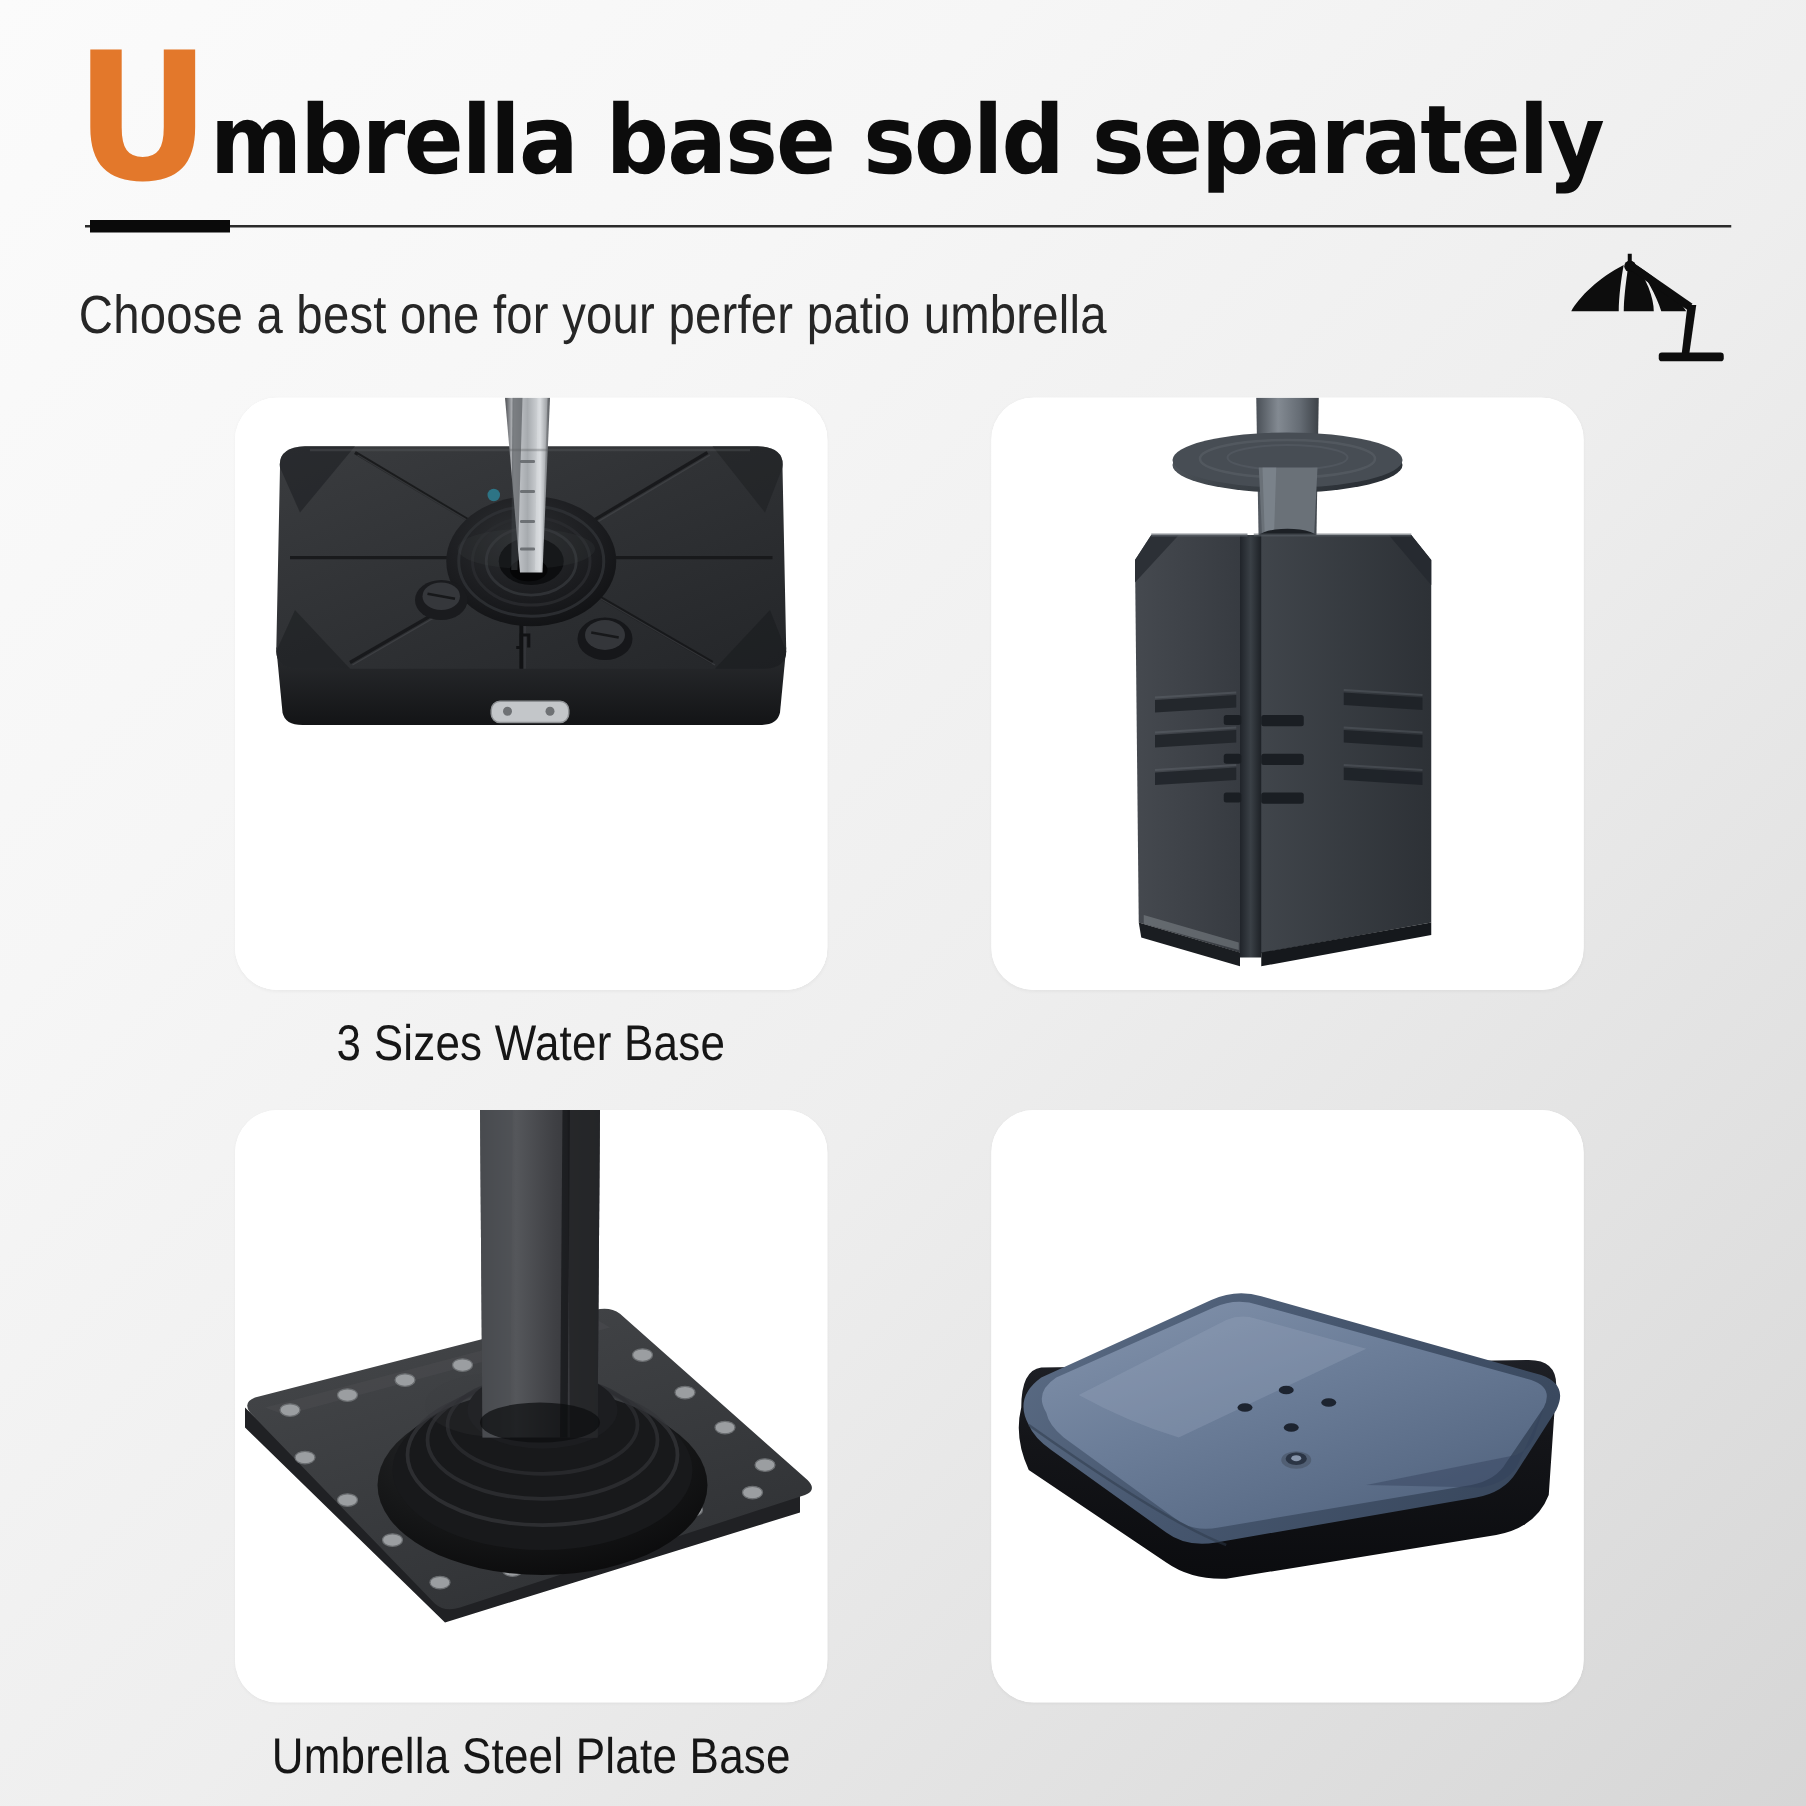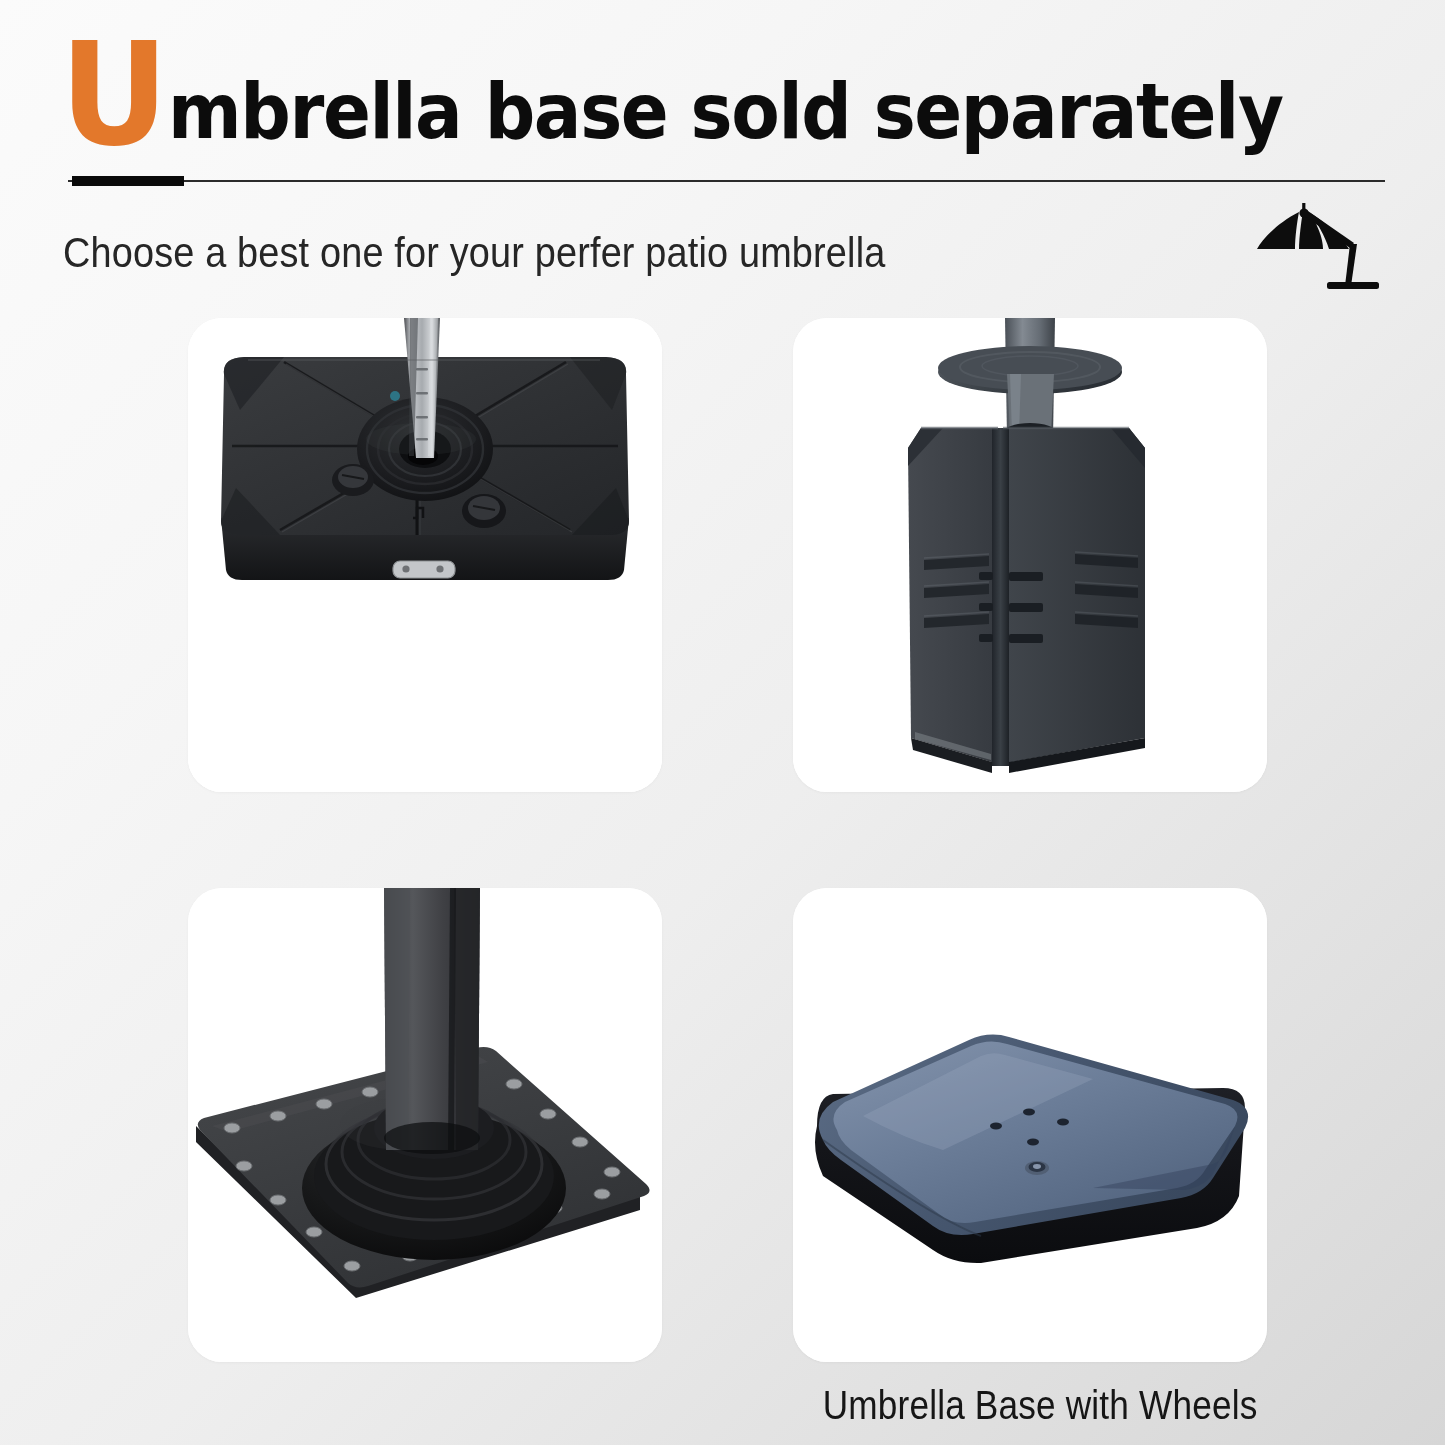--- a/index.html
+++ b/index.html
@@ -277,20 +277,23 @@
 
               <rect x="205" y="243" width="62" height="17" rx="7" fill="#c3c6c9"></rect>
               <rect x="205" y="243" width="62" height="17" rx="7" fill="none" stroke="#8e9194" stroke-width="1.2"></rect>
               <circle cx="218" cy="251" r="3.6" fill="#6e7174"></circle>
               <circle cx="252" cy="251" r="3.6" fill="#6e7174"></circle>
 
               <path d="M60 42 L412 42" stroke="#5b5e62" stroke-width="2" opacity="0.35" fill="none"></path>
             </g>
           </svg>
         </div>
+        <div class="caption">
+          <span>3 Sizes Water Base</span>
+        </div>
       </div>
 
       <div class="cell col-right">
         <div class="photo">
           <svg viewBox="0 0 474 474" xmlns="http://www.w3.org/2000/svg">
             <defs>
               <linearGradient id="igLeft" x1="0" y1="0" x2="1" y2="0">
                 <stop offset="0" stop-color="#45494f"></stop>
                 <stop offset="1" stop-color="#363a40"></stop>
               </linearGradient>
@@ -458,20 +461,23 @@
             <ellipse cx="246" cy="240" rx="60" ry="31" fill="#1c1d20"></ellipse>
             <ellipse cx="214" cy="236" rx="62" ry="26" fill="#3b3d41" opacity="0.2"></ellipse>
 
             <path d="M196 0 L292 0 L290 262 L198 262 Z" fill="url(#spPole)"></path>
             <path d="M196 0 L222 0 L220 262 L198 262 Z" fill="#4f5155" opacity="0.7"></path>
             <path d="M266 0 L292 0 L290 262 L268 262 Z" fill="#232427" opacity="0.85"></path>
             <path d="M262 0 L268 0 L266 262 L260 262 Z" fill="#17181a" opacity="0.8"></path>
 
             <ellipse cx="244" cy="250" rx="48" ry="16" fill="#0c0d0e" opacity="0.7"></ellipse>
           </svg>
+        </div>
+        <div class="caption">
+          <span>Umbrella Steel Plate Base</span>
         </div>
       </div>
 
       <div class="cell col-right">
         <div class="photo">
           <svg viewBox="0 0 474 474" xmlns="http://www.w3.org/2000/svg">
             <defs>
               <linearGradient id="whTop" x1="0.1" y1="0" x2="0.9" y2="1">
                 <stop offset="0" stop-color="#8292ab"></stop>
                 <stop offset="0.4" stop-color="#6c7e99"></stop>
@@ -525,19 +531,16 @@
               <ellipse cx="240" cy="254" rx="6" ry="3.4"></ellipse>
             </g>
 
             <ellipse cx="244" cy="280" rx="12" ry="7" fill="#515f74"></ellipse>
             <ellipse cx="244" cy="279" rx="8.5" ry="5" fill="#2b3545"></ellipse>
             <ellipse cx="244" cy="278.5" rx="4" ry="2.4" fill="#8795ab"></ellipse>
 
             <path d="M30 252 Q140 330 188 348" stroke="#2c3748" stroke-width="2" fill="none" opacity="0.5"></path>
           </svg>
         </div>
-        <div class="caption">
-          <span>Umbrella Base with Wheels</span>
-        </div>
       </div>
     </div>
   </div>
 </div>
 
 </body></html>

